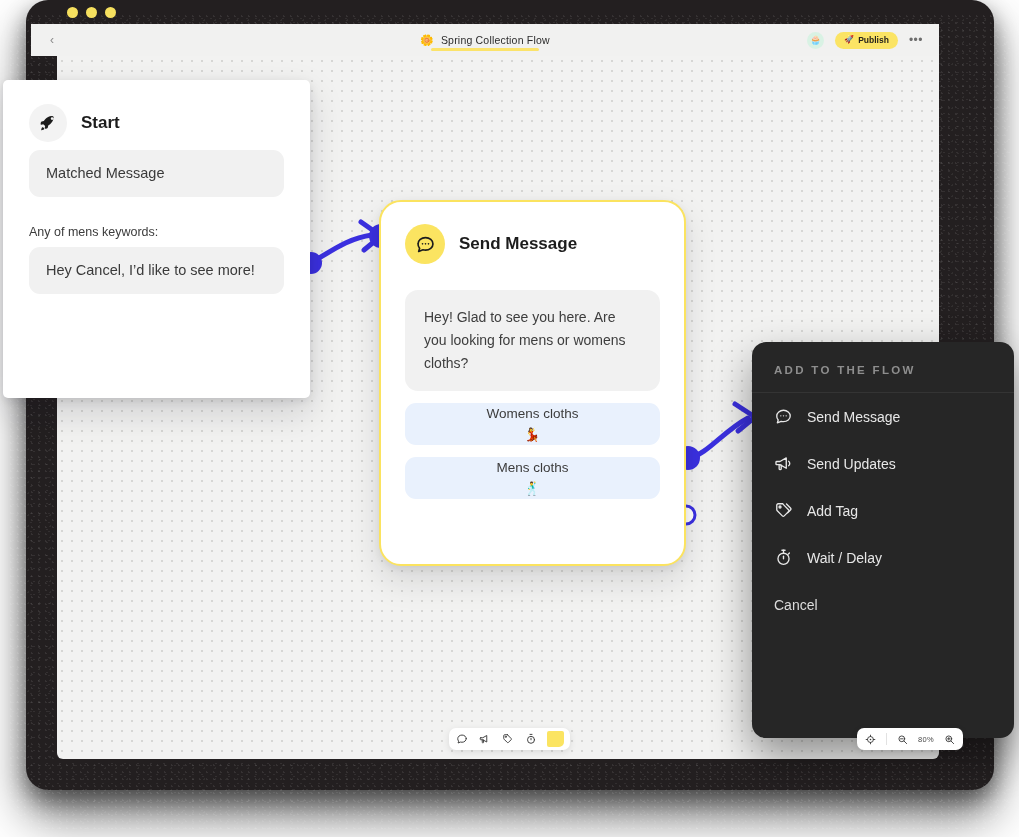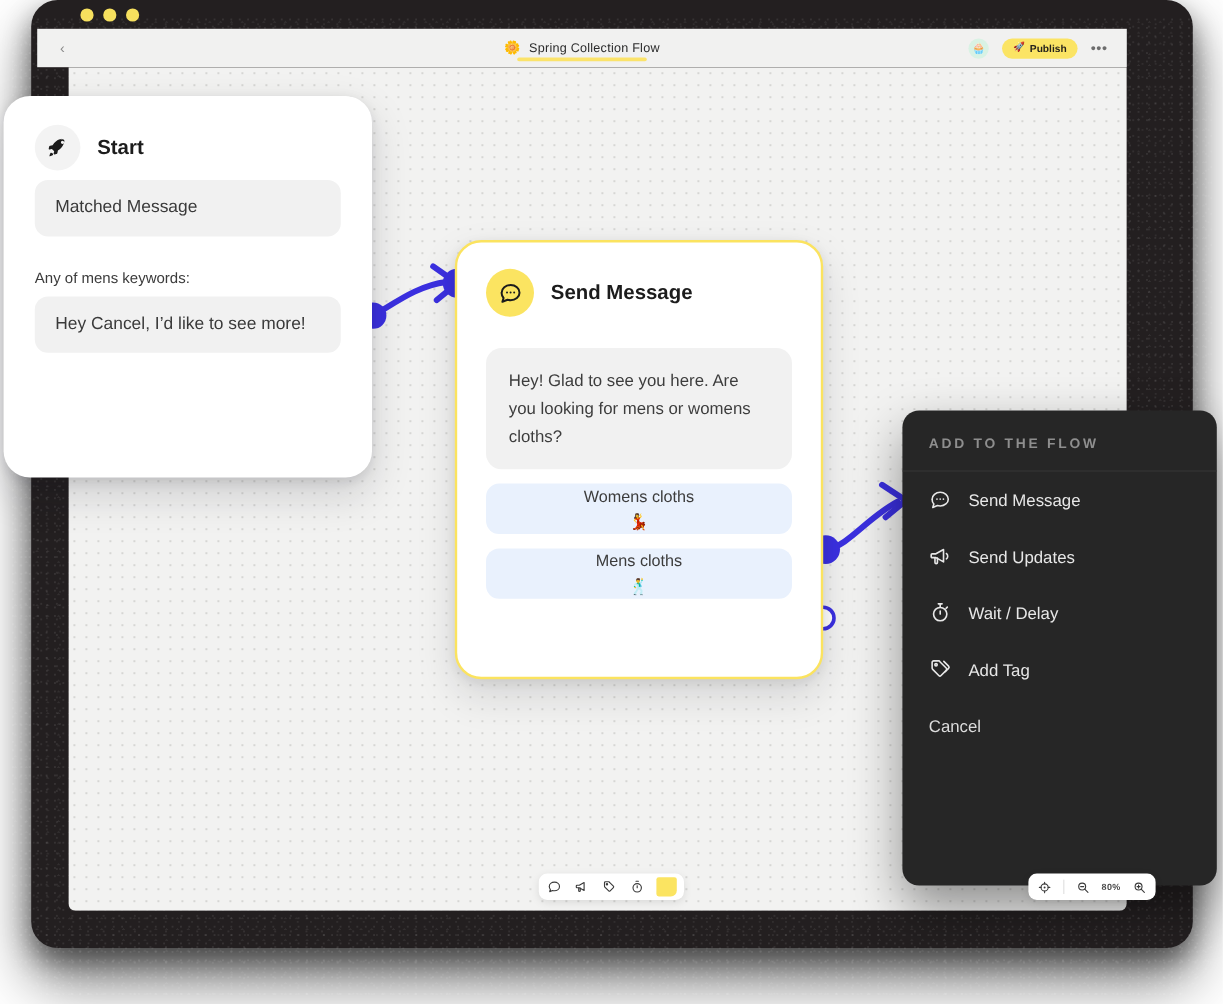--- a/index.html
+++ b/index.html
@@ -111,21 +111,21 @@
 
   
   .connectors { position: absolute; left: 0; top: 0; width: 1019px; height: 837px; pointer-events: none; }
 
   
   .start-card {
     position: absolute;
     left: 3px; top: 80px;
     width: 307px; height: 318px;
     background: #ffffff;
-    border-radius: 22px;
+    border-radius: 5px;
     box-shadow: 0 14px 34px rgba(20,20,30,0.16), 0 3px 10px rgba(20,20,30,0.10);
     padding: 24px 26px;
   }
   .card-head { display: flex; align-items: center; gap: 14px; }
   .icon-circle-grey {
     width: 38px; height: 38px; border-radius: 50%;
     background: #f3f3f3;
     display: flex; align-items: center; justify-content: center;
   }
   .card-head-title { font-size: 17px; font-weight: 700; color: #1c1c1c; }
@@ -239,21 +239,21 @@
     position: absolute;
     left: 857px; top: 728px;
     height: 22px;
     background: #ffffff;
     border-radius: 7px;
     box-shadow: 0 2px 7px rgba(0,0,0,0.10);
     display: flex; align-items: center;
     padding: 0 7px; gap: 9px;
   }
   .zoom-div { width: 1px; height: 12px; background: #e2e2e2; }
-  .zoom-level { font-size: 7.5px; color: #4a4a4a; font-weight: 700; letter-spacing: .3px; }
+  .zoom-level { font-size: 7.5px; color: #4a4a4a; font-weight: 400; letter-spacing: .3px; }
 </style>
 </head>
 <body>
 
 <div id="root">
 
   <div class="window-frame">
     <div class="titlebar">
       <div class="dots">
         <span class="dot"></span>
@@ -366,41 +366,41 @@
           <path d="M6.5 14v4.5a1.3 1.3 0 0 0 2.6 0V14"></path>
           <path d="M18.5 9.2c.9.6 1.4 1.6 1.4 2.8s-.5 2.2-1.4 2.8"></path>
         </svg>
       </span>
       <span>Send Updates</span>
     </div>
 
     <div class="flow-item">
       <span class="flow-item-icon">
         <svg width="19" height="19" viewBox="0 0 24 24" fill="none" stroke="#e7e7e7" stroke-width="1.7" stroke-linecap="round" stroke-linejoin="round">
+          <path d="M11 3.5H5.2a1.7 1.7 0 0 0-1.7 1.7V11a2 2 0 0 0 .6 1.4l6.4 6.4a1.7 1.7 0 0 0 2.4 0l5.4-5.4a1.7 1.7 0 0 0 0-2.4l-6.4-6.4A2 2 0 0 0 11 3.5z"></path>
+          <circle cx="7.6" cy="7.6" r="1.25"></circle>
+          <path d="M15.8 3.9l5 5a1.7 1.7 0 0 1 0 2.4l-3.6 3.6"></path>
+        </svg>
+      </span>
+      <span>Add Tag</span>
+    </div>
+
+    <div class="flow-item">
+      <span class="flow-item-icon">
+        <svg width="19" height="19" viewBox="0 0 24 24" fill="none" stroke="#e7e7e7" stroke-width="1.7" stroke-linecap="round" stroke-linejoin="round">
           <circle cx="12" cy="13.6" r="7"></circle>
           <path d="M12 10.4v3.2"></path>
           <path d="M10 2.8h4"></path>
           <path d="M12 2.8v3.6"></path>
           <path d="M18.2 7.6l1.3-1.3"></path>
         </svg>
       </span>
       <span>Wait / Delay</span>
     </div>
 
-    <div class="flow-item">
-      <span class="flow-item-icon">
-        <svg width="19" height="19" viewBox="0 0 24 24" fill="none" stroke="#e7e7e7" stroke-width="1.7" stroke-linecap="round" stroke-linejoin="round">
-          <path d="M11 3.5H5.2a1.7 1.7 0 0 0-1.7 1.7V11a2 2 0 0 0 .6 1.4l6.4 6.4a1.7 1.7 0 0 0 2.4 0l5.4-5.4a1.7 1.7 0 0 0 0-2.4l-6.4-6.4A2 2 0 0 0 11 3.5z"></path>
-          <circle cx="7.6" cy="7.6" r="1.25"></circle>
-          <path d="M15.8 3.9l5 5a1.7 1.7 0 0 1 0 2.4l-3.6 3.6"></path>
-        </svg>
-      </span>
-      <span>Add Tag</span>
-    </div>
-
     <div class="flow-cancel">Cancel</div>
   </div>
 
   <div class="bottom-tools">
     <span class="tool-ic">
       <svg width="12" height="12" viewBox="0 0 24 24" fill="none" stroke="#3b3b3b" stroke-width="1.9" stroke-linecap="round" stroke-linejoin="round">
         <path d="M20.5 11.3c0 4-3.8 7.2-8.5 7.2-1 0-2-.15-2.9-.42L4.2 20l1.1-3.6A6.9 6.9 0 0 1 3.5 11.3c0-4 3.8-7.2 8.5-7.2s8.5 3.2 8.5 7.2z"></path>
       </svg>
     </span>
     <span class="tool-ic">

